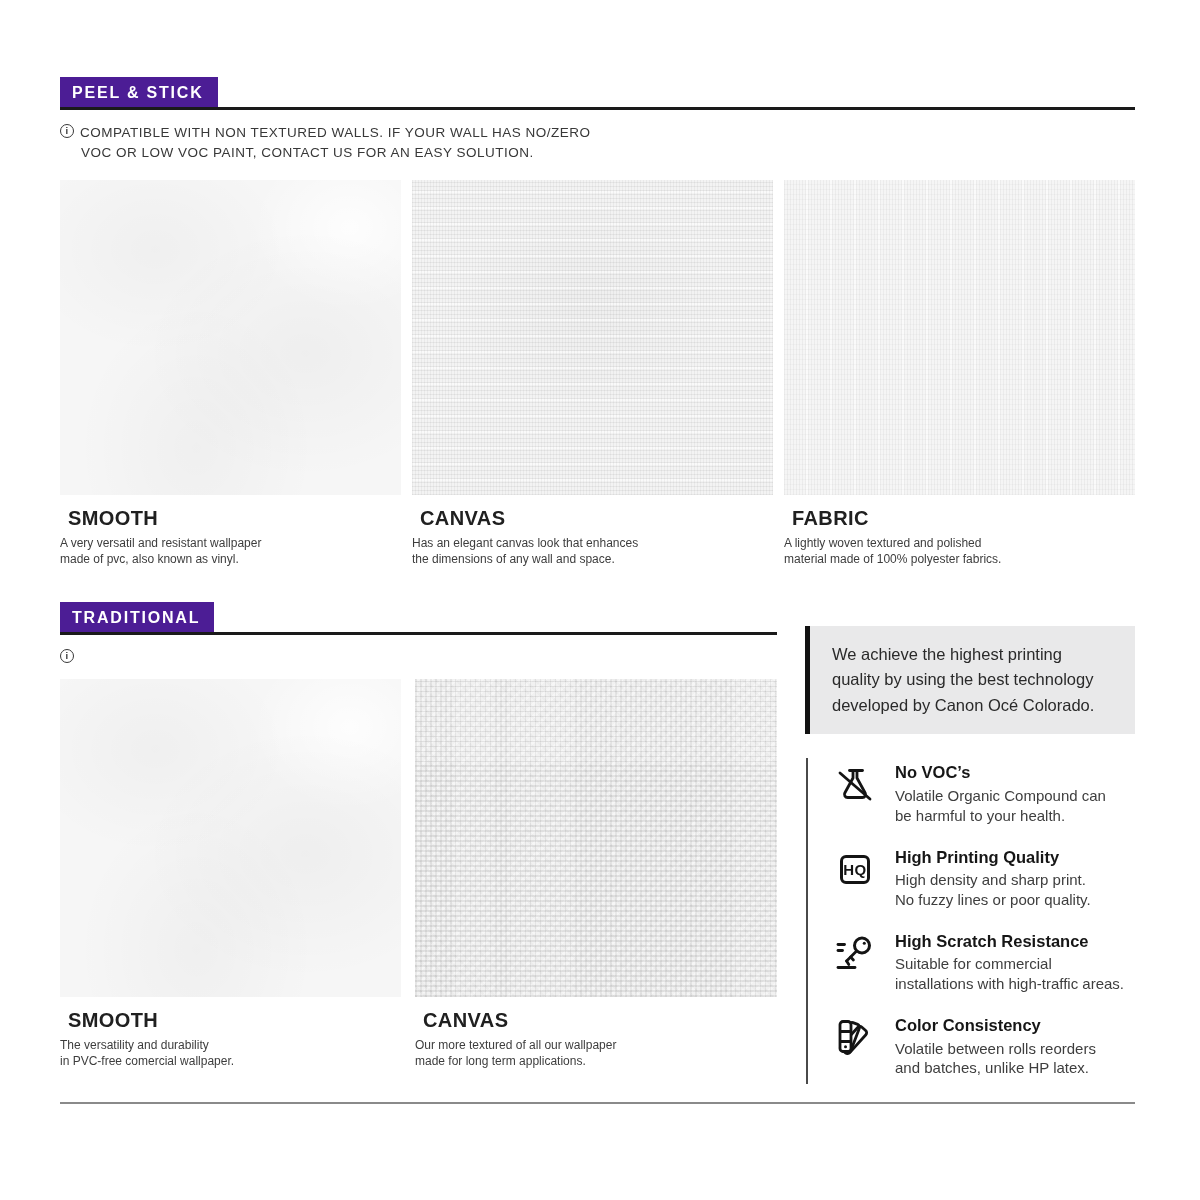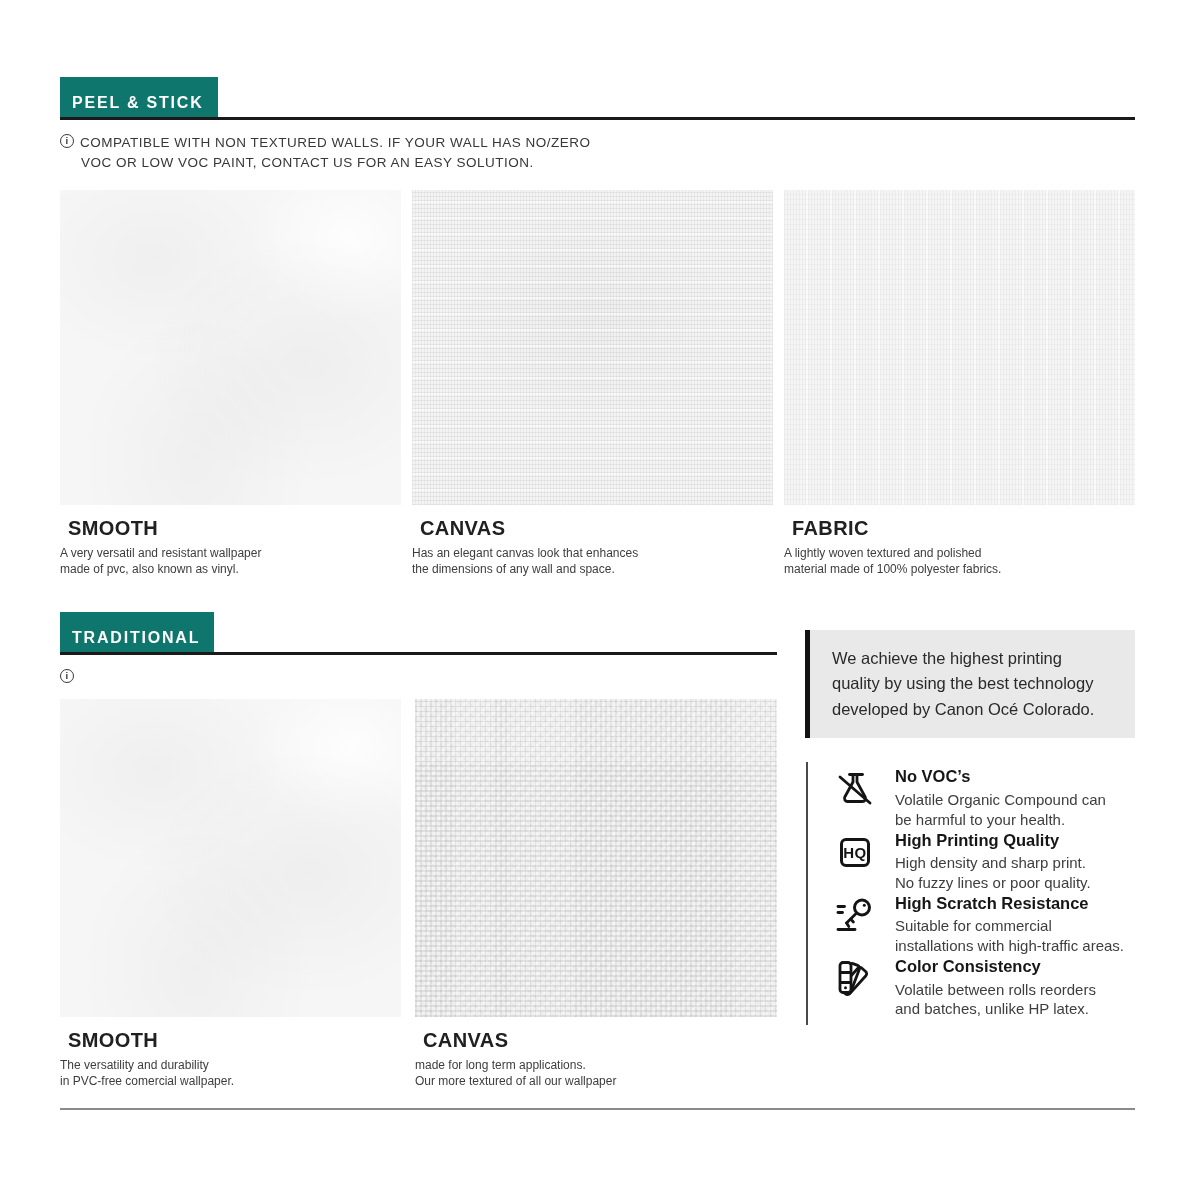--- a/index.html
+++ b/index.html
@@ -15,23 +15,23 @@
   .page-title {
     width: 880px; text-align: center;
     font-size: 46px; font-weight: 700; letter-spacing: 3px;
     color: #1b1b1b;
   }
 
   
   .section-head { border-bottom: 3px solid #1a1a1a; line-height: 0; }
   .section-head.first { margin-top: 33px; }
   .badge {
-    display: inline-block; background: #0f766e; color: #ffffff;
+    display: inline-block; background: #4c1d95; color: #ffffff;
     font-size: 16px; font-weight: 700; letter-spacing: 1.8px;
-    padding: 16px 14px 5px 12px; line-height: 1.2;
+    padding: 6px 14px 5px 12px; line-height: 1.2;
   }
 
   
   .note { margin-top: 13px; font-size: 13.5px; letter-spacing: 0.5px; color: #383838; line-height: 1.5; }
   .note-row { display: flex; align-items: flex-start; }
   .info-icon {
     flex: none; display: inline-flex; align-items: center; justify-content: center;
     width: 14px; height: 14px; border: 1.4px solid #383838; border-radius: 50%;
     font-size: 9.5px; font-weight: 700; margin: 1px 6px 0 0; font-style: normal;
   }
@@ -78,34 +78,34 @@
   }
 
   
   .caption { margin-top: 12px; }
   .swatch-name { font-size: 20px; font-weight: 700; letter-spacing: 0.4px; color: #202020; margin-left: 8px; }
   .swatch-desc { margin-top: 6px; font-size: 12px; line-height: 1.33; color: #3d3d3d; }
 
   
   .bottom-area { display: flex; margin-top: 34px; }
   .left-col { width: 717px; flex: none; }
-  .right-col { width: 330px; flex: none; margin-left: 28px; margin-top: 18px; }
+  .right-col { width: 330px; flex: none; margin-left: 28px; margin-top: 24px; }
 
   .callout {
     background: #e9e9ea; border-left: 5px solid #121212;
     padding: 16px 18px 16px 22px;
     font-size: 16.5px; line-height: 1.55; color: #2a2a2a;
   }
   .callout .line { display: block; }
 
   .features {
     margin-top: 24px; margin-left: 1px;
     border-left: 2px solid #4a4a4a;
     padding: 4px 0 6px 24px;
-    display: flex; flex-direction: column; 
+    display: flex; flex-direction: column; gap: 21px;
   }
   .feature { display: flex; align-items: flex-start; gap: 17px; }
   .f-icon { flex: none; width: 46px; height: 46px; display: flex; align-items: center; justify-content: center; }
   .f-icon svg { display: block; }
   .hq-box {
     border: 3px solid #141414; border-radius: 6px;
     font-size: 15px; font-weight: 700; letter-spacing: 0.5px; color: #141414;
     padding: 4px 0; line-height: 1;
   }
   .f-title { font-size: 16.5px; font-weight: 700; color: #161616; line-height: 1.25; }
@@ -192,22 +192,22 @@
               <span class="line" style="display:block">in PVC-free comercial wallpaper.</span>
             </div>
           </figcaption>
         </figure>
 
         <figure class="swatch-card">
           <div class="swatch tex-burlap"></div>
           <figcaption class="caption">
             <div class="swatch-name">CANVAS</div>
             <div class="swatch-desc">
+              <span class="line" style="display:block">Our more textured of all our wallpaper</span>
               <span class="line" style="display:block">made for long term applications.</span>
-              <span class="line" style="display:block">Our more textured of all our wallpaper</span>
             </div>
           </figcaption>
         </figure>
       </div>
     </section>
 
     <aside class="right-col">
 
       <div class="callout">
         <span class="line">We achieve the highest printing</span>

